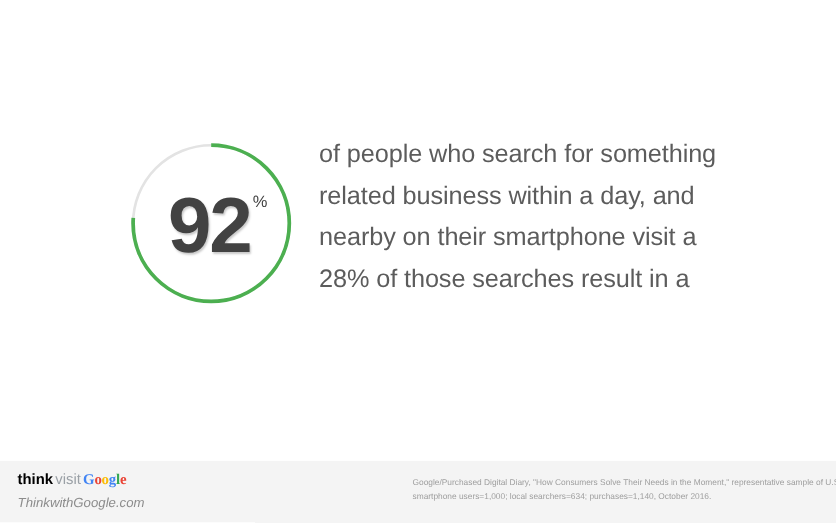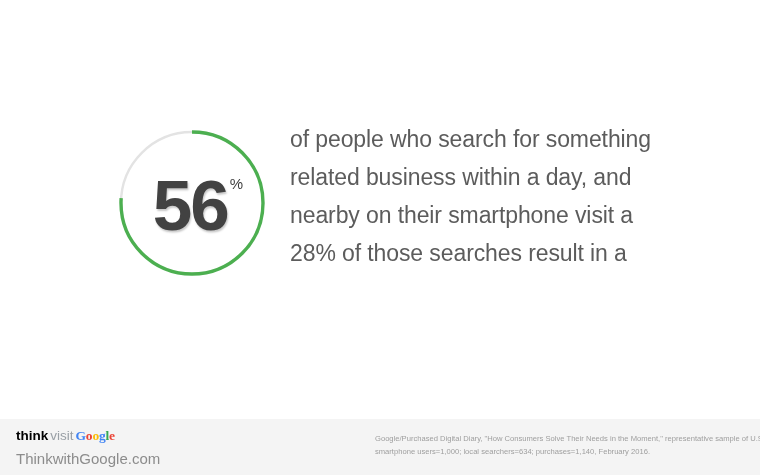--- a/index.html
+++ b/index.html
@@ -129,23 +129,24 @@
   }
   .brand-google span { display: inline; }
   .g-blue   { color: #4285F4; }
   .g-red    { color: #EA4335; }
   .g-yellow { color: #FBBC05; }
   .g-green  { color: #34A853; }
 
   .brand-url {
     margin-top: 7px;
     font-family: "Liberation Sans", sans-serif;
-    font-size: 15px;
+    font-size: 12px;
     color: #8c8c8c;
     white-space: nowrap;
+    font-style: italic;
   }
 
   .footer-source {
     position: absolute;
     left: 375px;
     top: 13px;
     width: 375px;
   }
   .source-line {
     font-family: "Liberation Sans", sans-serif;
@@ -162,21 +163,21 @@
 
   <div class="donut-wrap">
     <svg class="donut-svg" viewBox="0 0 150 150">
 
       <circle cx="75" cy="75" r="71" fill="none" stroke="#e3e3e3" stroke-width="2.4"></circle>
 
       <circle id="donut-progress-arc" cx="75" cy="75" r="71" fill="none" stroke="#4CAF50" stroke-width="3.4" stroke-linecap="butt" transform="rotate(-90 75 75)" stroke-dasharray="339.0406791754105 107.06547763434014" stroke-dashoffset="0"></circle>
     </svg>
     <div class="donut-center">
       <div class="donut-value-row">
-        <div class="donut-value">56</div>
+        <div class="donut-value">92</div>
         <div class="donut-unit">%</div>
       </div>
     </div>
   </div>
 
   <div class="statement">
     <div class="statement-line">of people who search for something</div>
     <div class="statement-line">related business within a day, and</div>
     <div class="statement-line">nearby on their smartphone visit a</div>
     <div class="statement-line">28% of those searches result in a</div>
@@ -188,16 +189,16 @@
 
   <div class="footer-brand">
     <div class="brand-lockup">
       <span class="brand-think">think</span><span class="brand-with">visit</span><span class="brand-google"><span class="g-blue">G</span><span class="g-red">o</span><span class="g-yellow">o</span><span class="g-blue">g</span><span class="g-green">l</span><span class="g-red">e</span></span>
     </div>
     <div class="brand-url">ThinkwithGoogle.com</div>
   </div>
 
   <div class="footer-source">
     <div class="source-line">Google/Purchased Digital Diary, "How Consumers Solve Their Needs in the Moment," representative sample of U.S.</div>
-    <div class="source-line">smartphone users=1,000; local searchers=634; purchases=1,140, February 2016.</div>
+    <div class="source-line">smartphone users=1,000; local searchers=634; purchases=1,140, October 2016.</div>
   </div>
 
 </div>
 
 </body></html>

